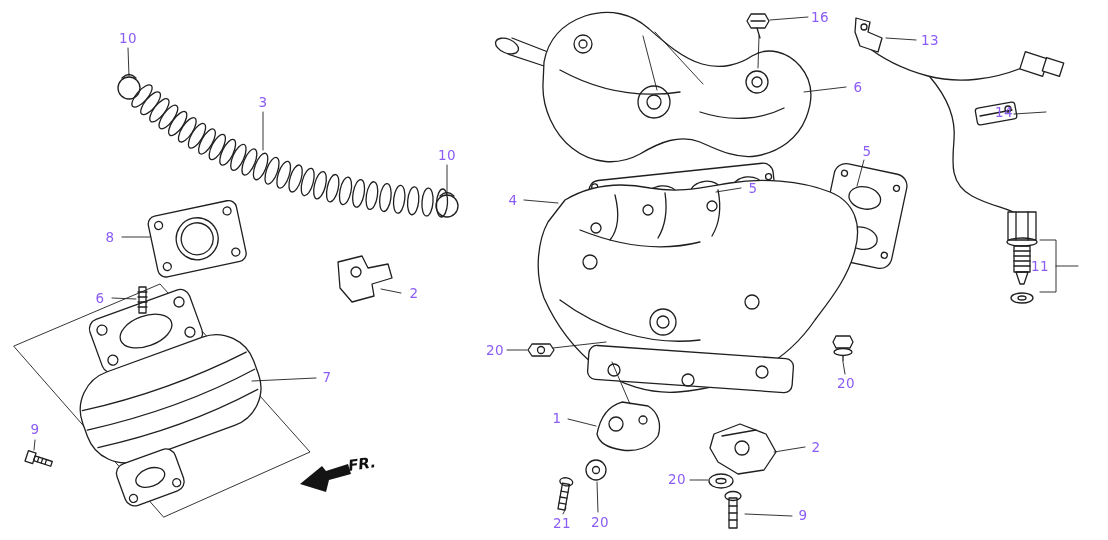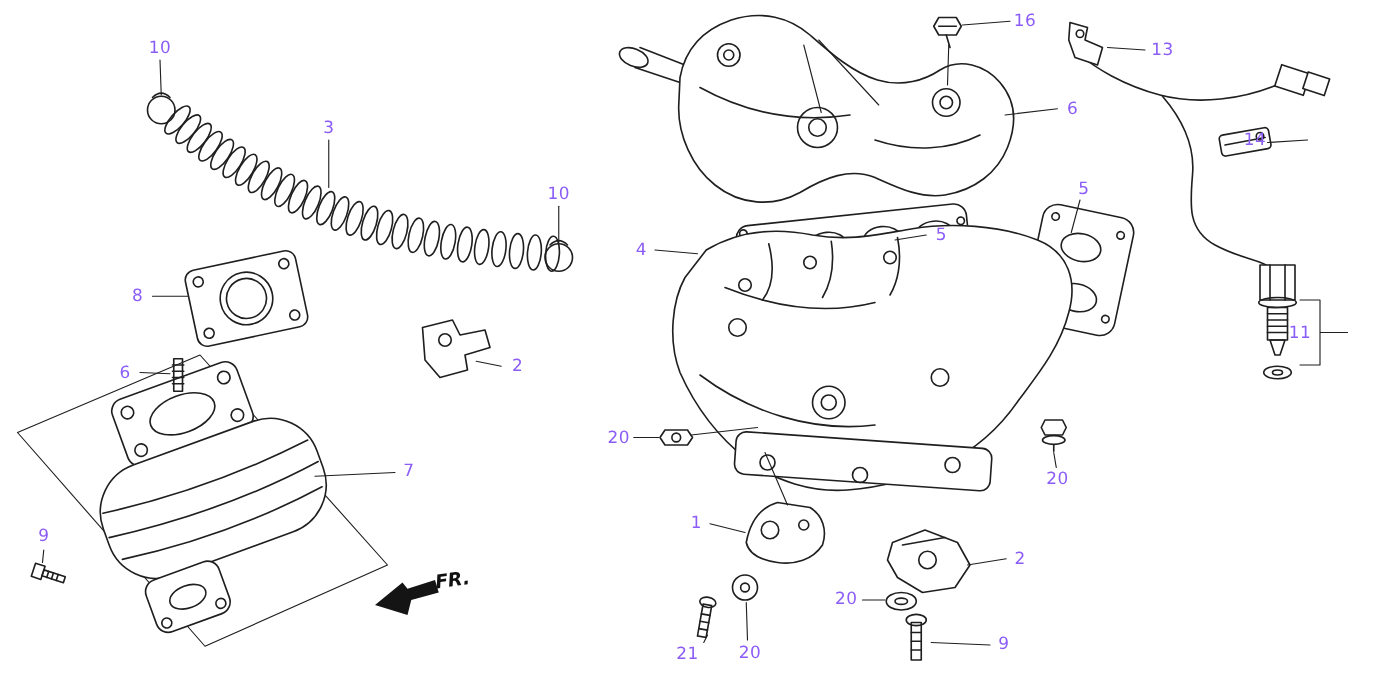--- a/index.html
+++ b/index.html
@@ -312,17 +312,17 @@
   <span class="callout" style="left:100px;top:298px">6</span>
   <span class="callout" style="left:1040px;top:266px">11</span>
   <span class="callout" style="left:327px;top:377px">7</span>
   <span class="callout" style="left:495px;top:350px">20</span>
   <span class="callout" style="left:846px;top:383px">20</span>
   <span class="callout" style="left:35px;top:429px">9</span>
   <span class="callout" style="left:557px;top:418px">1</span>
   <span class="callout" style="left:816px;top:447px">2</span>
   <span class="callout" style="left:677px;top:479px">20</span>
   <span class="callout" style="left:600px;top:522px">20</span>
-  <span class="callout" style="left:550px;top:523px">21</span>
+  <span class="callout" style="left:562px;top:523px">21</span>
   <span class="callout" style="left:803px;top:515px">9</span>
 
   <span class="fr-label" style="left:362px;top:464px">FR.</span>
 </div>
 
 </body></html>

